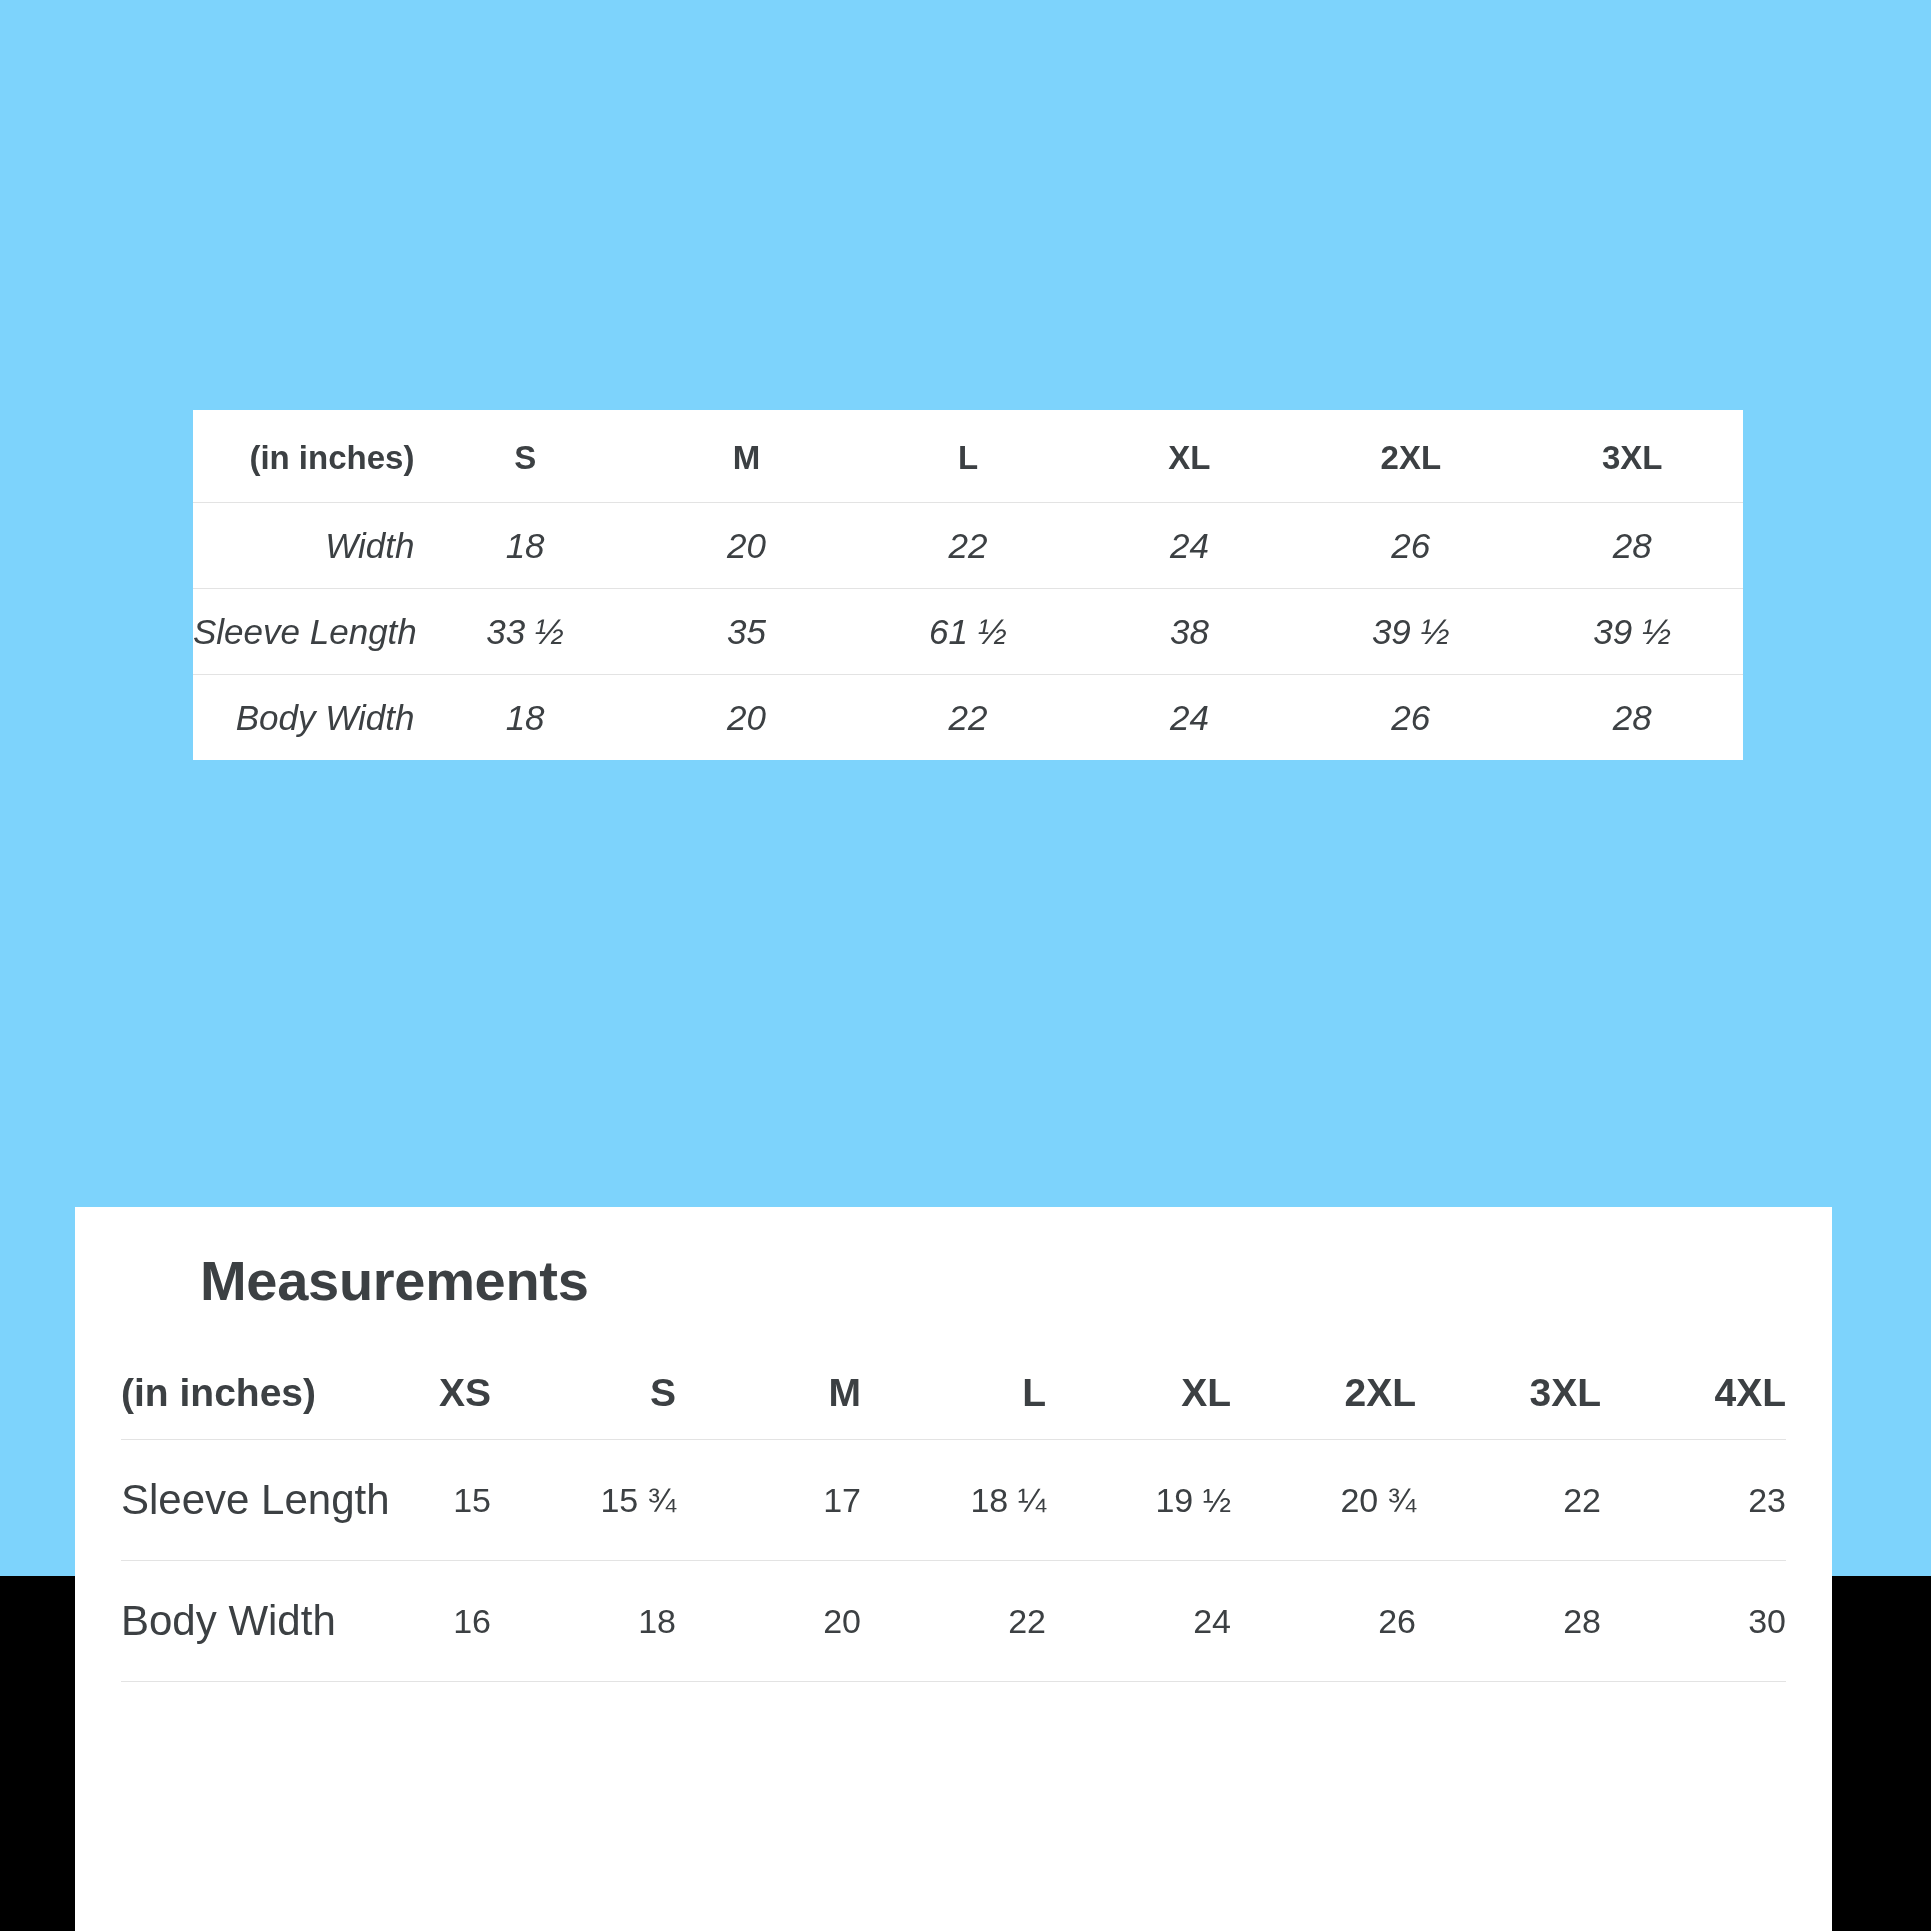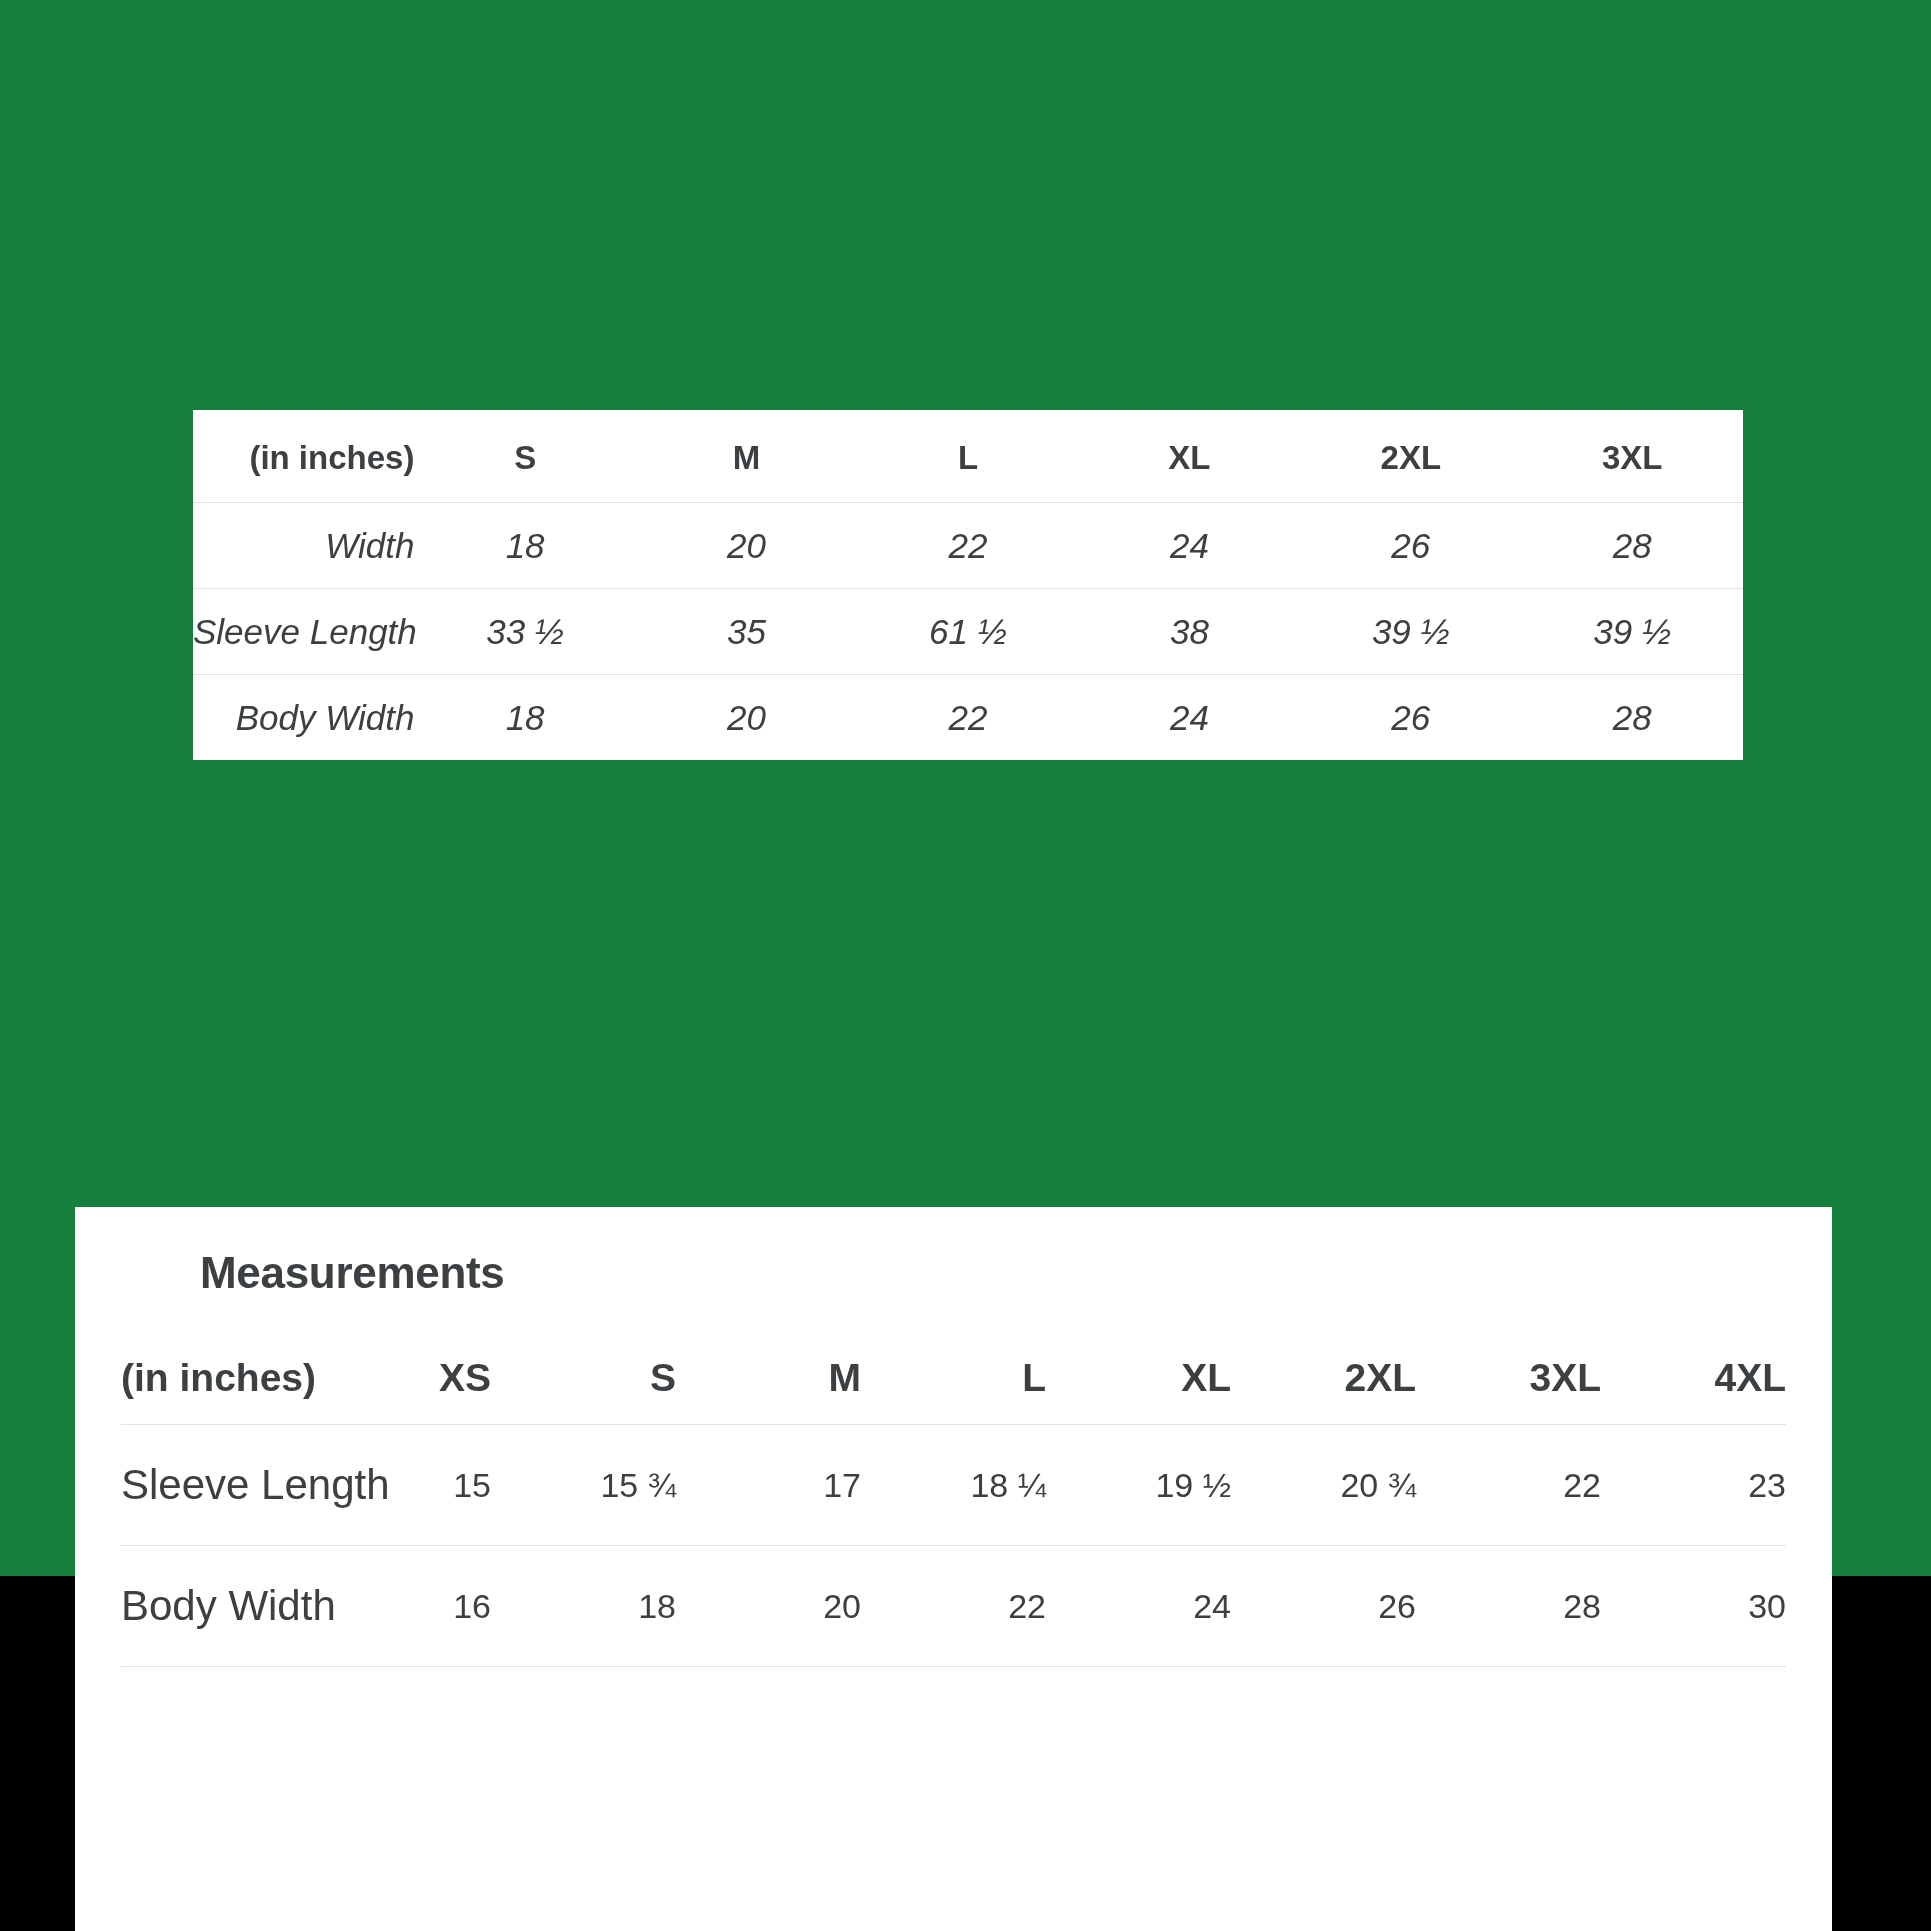--- a/index.html
+++ b/index.html
@@ -9,21 +9,21 @@
     width: 1931px;
     height: 1931px;
     overflow: hidden;
     font-family: "Liberation Sans", sans-serif;
   }
 
   .page {
     position: relative;
     width: 1931px;
     height: 1576px;
-    background: #15803d;
+    background: #7dd3fc;
   }
 
   
   .card-top {
     position: absolute;
     left: 193px;
     top: 410px;
     width: 1550px;
     background: #ffffff;
     box-sizing: border-box;
@@ -95,21 +95,21 @@
     height: 734px;
     background: #ffffff;
     box-sizing: border-box;
     padding: 0 46px;
     overflow: hidden;
   }
 
   .card-bottom h2 {
     margin: 0;
     padding: 41px 0 0 79px;
-    font-size: 44px;
+    font-size: 56px;
     font-weight: 700;
     color: #3c4043;
     letter-spacing: -0.3px;
   }
 
   .card-bottom table.size-table {
     margin-top: 33px;
     width: 100%;
   }
 

